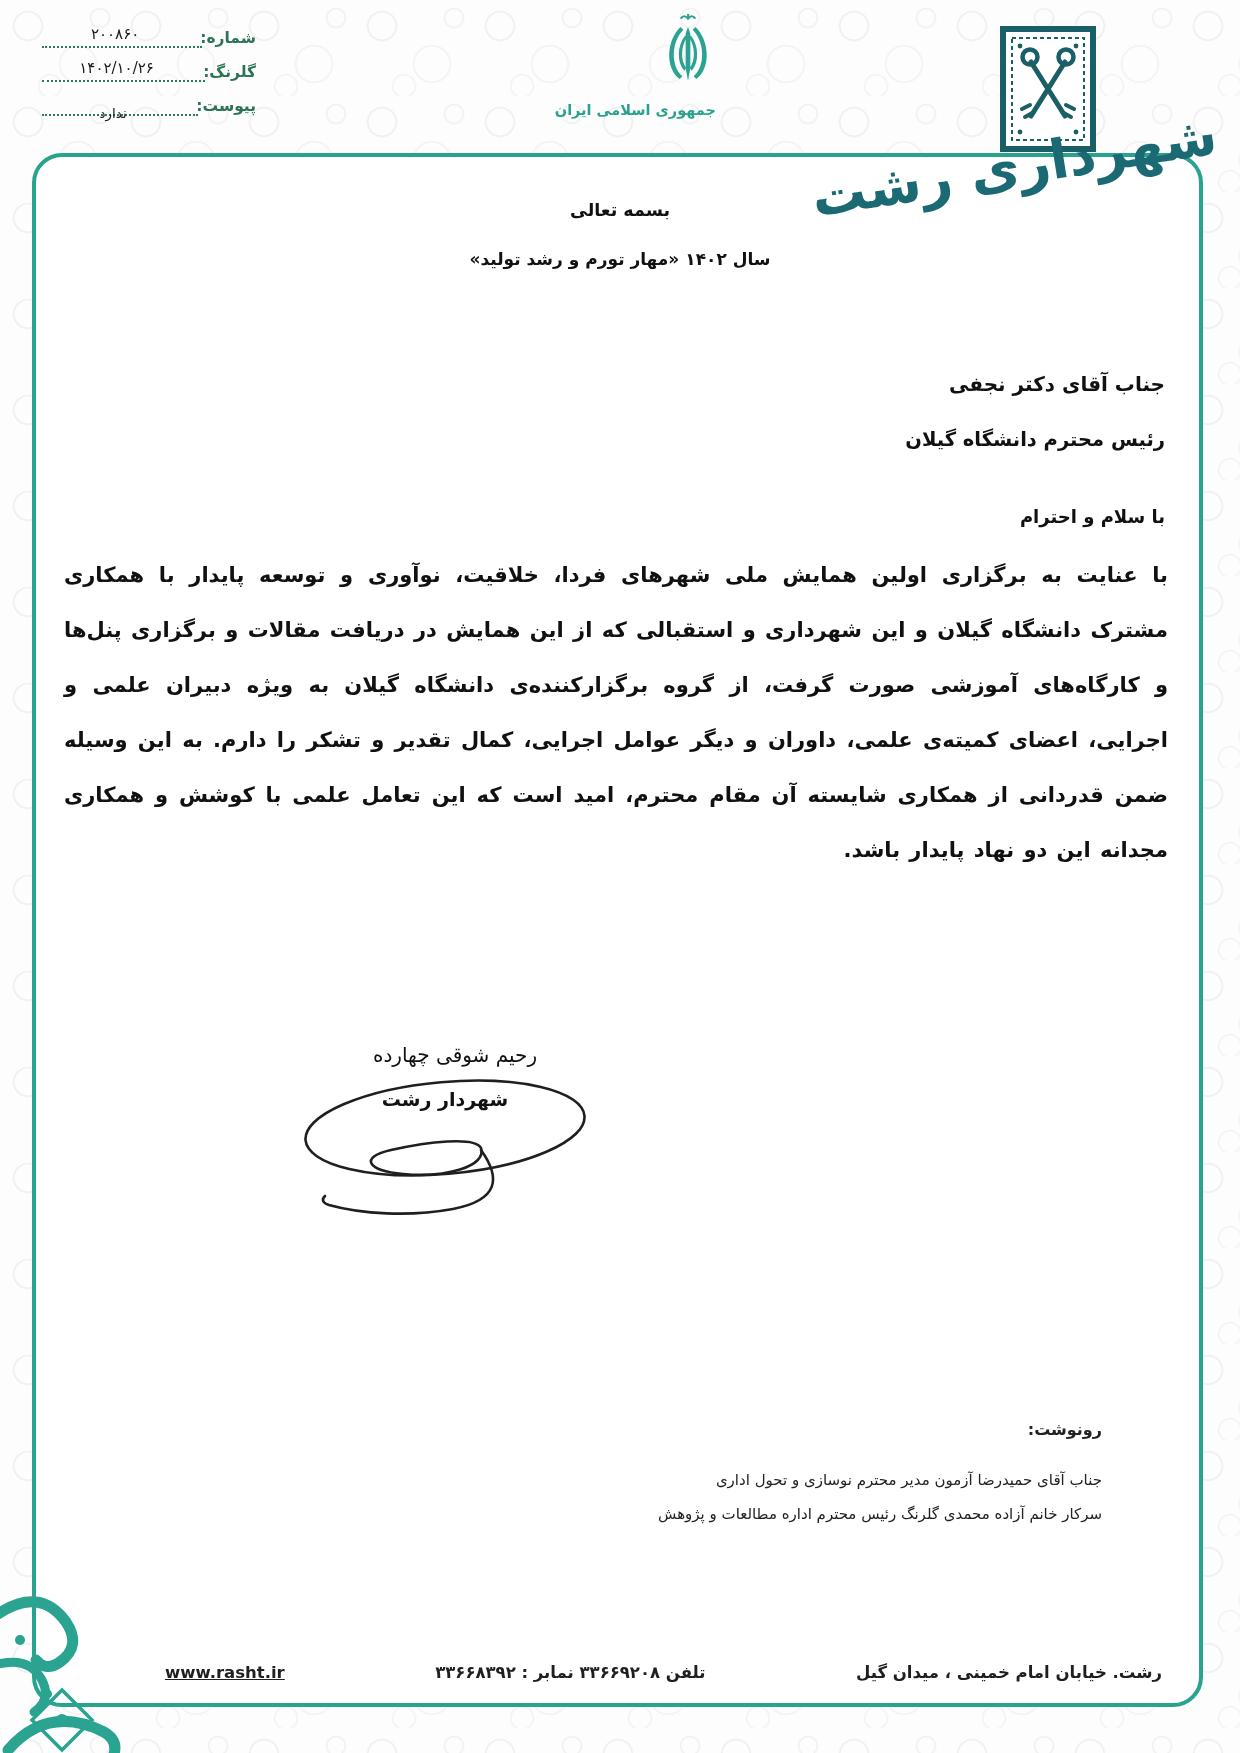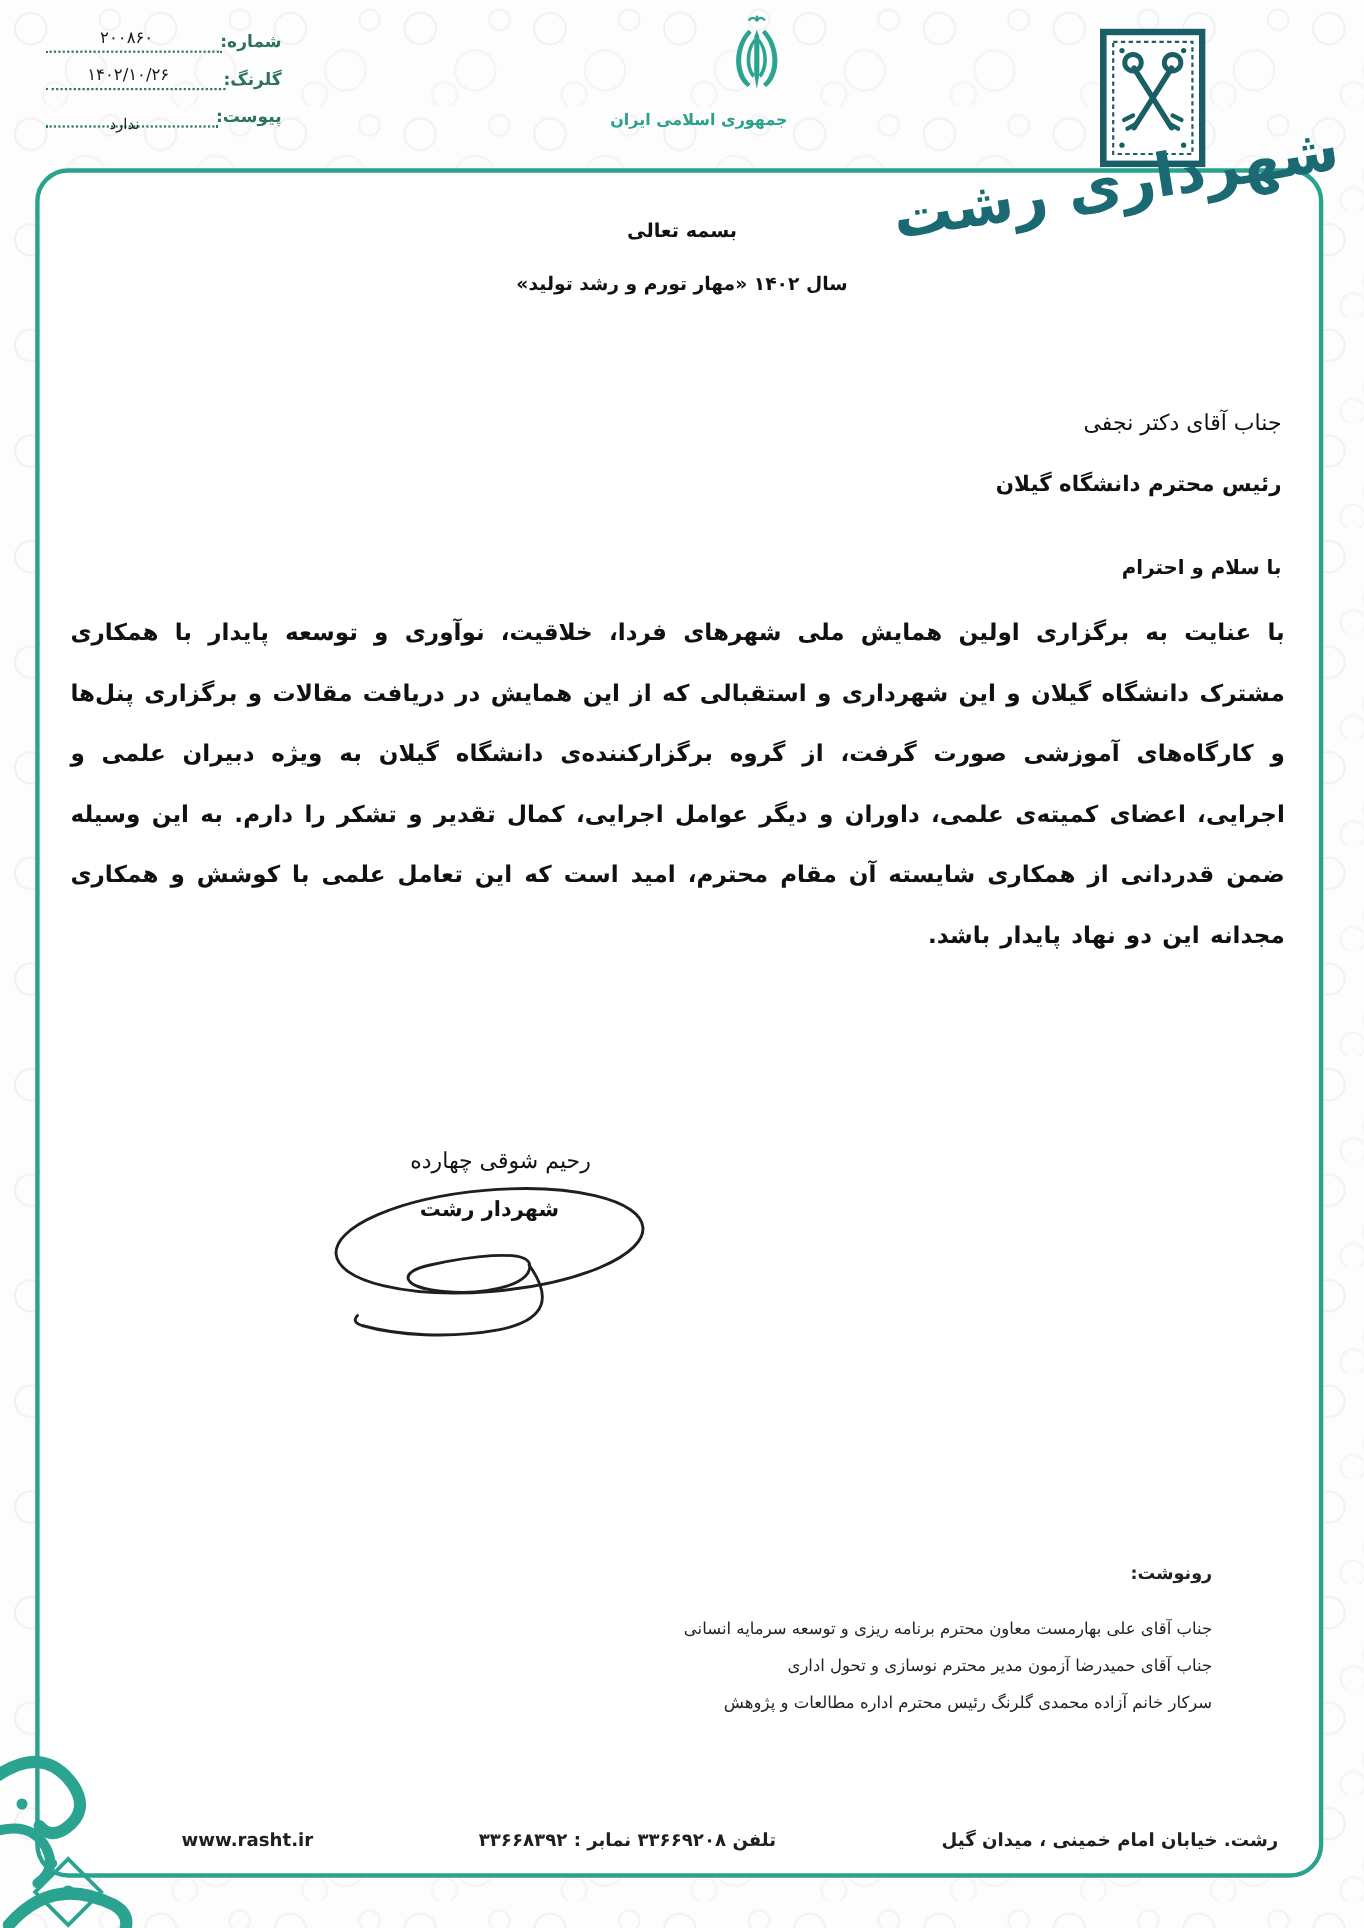--- a/index.html
+++ b/index.html
@@ -65,21 +65,21 @@
   .basmala{
     position:absolute;left:0;right:0;top:200px;text-align:center;
     font-size:17.5px;font-weight:bold;color:#111;z-index:2;
   }
   .slogan{
     position:absolute;left:0;right:0;top:249px;text-align:center;
     font-size:17px;font-weight:bold;color:#111;z-index:2;direction:rtl;
   }
   .recipient-name{
     position:absolute;right:75px;top:372px;
-    font-size:20px;font-weight:normal;color:#111;direction:rtl;z-index:2;
+    font-size:20px;font-weight:bold;color:#111;direction:rtl;z-index:2;
   }
   .recipient-title{
     position:absolute;right:75px;top:428px;
     font-size:19.5px;font-weight:bold;color:#111;direction:rtl;z-index:2;
   }
   .salutation{
     position:absolute;right:75px;top:506px;
     font-size:18px;font-weight:bold;color:#111;direction:rtl;z-index:2;
   }
   .body-text{
@@ -105,21 +105,21 @@
   }
   .cc-label{font-size:16px;font-weight:bold;margin-bottom:24px;}
   .cc-item{font-size:15px;line-height:34px;}
   
   .footer{
     position:absolute;left:165px;right:78px;top:1656px;height:32px;
     display:flex;justify-content:space-between;align-items:center;
     direction:rtl;z-index:2;
     font-size:16.5px;font-weight:bold;color:#1f1f1f;
   }
-  .footer .website{direction:ltr;font-weight:bold;}
+  .footer .website{direction:ltr;font-weight:bold;text-decoration:underline;}
   
   .corner-ornament{position:absolute;left:-8px;top:1582px;z-index:5;}
 </style>
 </head>
 <body>
 
 <div class="page">
 
   <div class="frame"></div>
 
@@ -206,21 +206,20 @@
       <g stroke="#1f1f1f" stroke-width="2.6" fill="none" stroke-linecap="round">
         <ellipse cx="150" cy="50" rx="140" ry="46" transform="rotate(-5 150 50)"></ellipse>
         <path d="M186 70 C192 88 152 100 108 96 C72 93 64 79 96 72 C132 64 180 58 186 70"></path>
         <path d="M186 72 C206 100 204 122 158 131 C114 139 66 136 34 127 C28 125 26 122 30 118"></path>
       </g>
     </svg>
   </div>
 
   <div class="cc">
     <div class="cc-label">رونوشت:</div>
-    <div class="cc-item">جناب آقای علی بهارمست معاون محترم برنامه ریزی و توسعه سرمایه انسانی</div>
     <div class="cc-item">جناب آقای حمیدرضا آزمون مدیر محترم نوسازی و تحول اداری</div>
     <div class="cc-item">سرکار خانم آزاده محمدی گلرنگ رئیس محترم اداره مطالعات و پژوهش</div>
   </div>
 
   <div class="footer">
     <span>رشت. خیابان امام خمینی ، میدان گیل</span>
     <span>تلفن ۳۳۶۶۹۲۰۸   نمابر : ۳۳۶۶۸۳۹۲</span>
     <span class="website">www.rasht.ir</span>
   </div>
 

